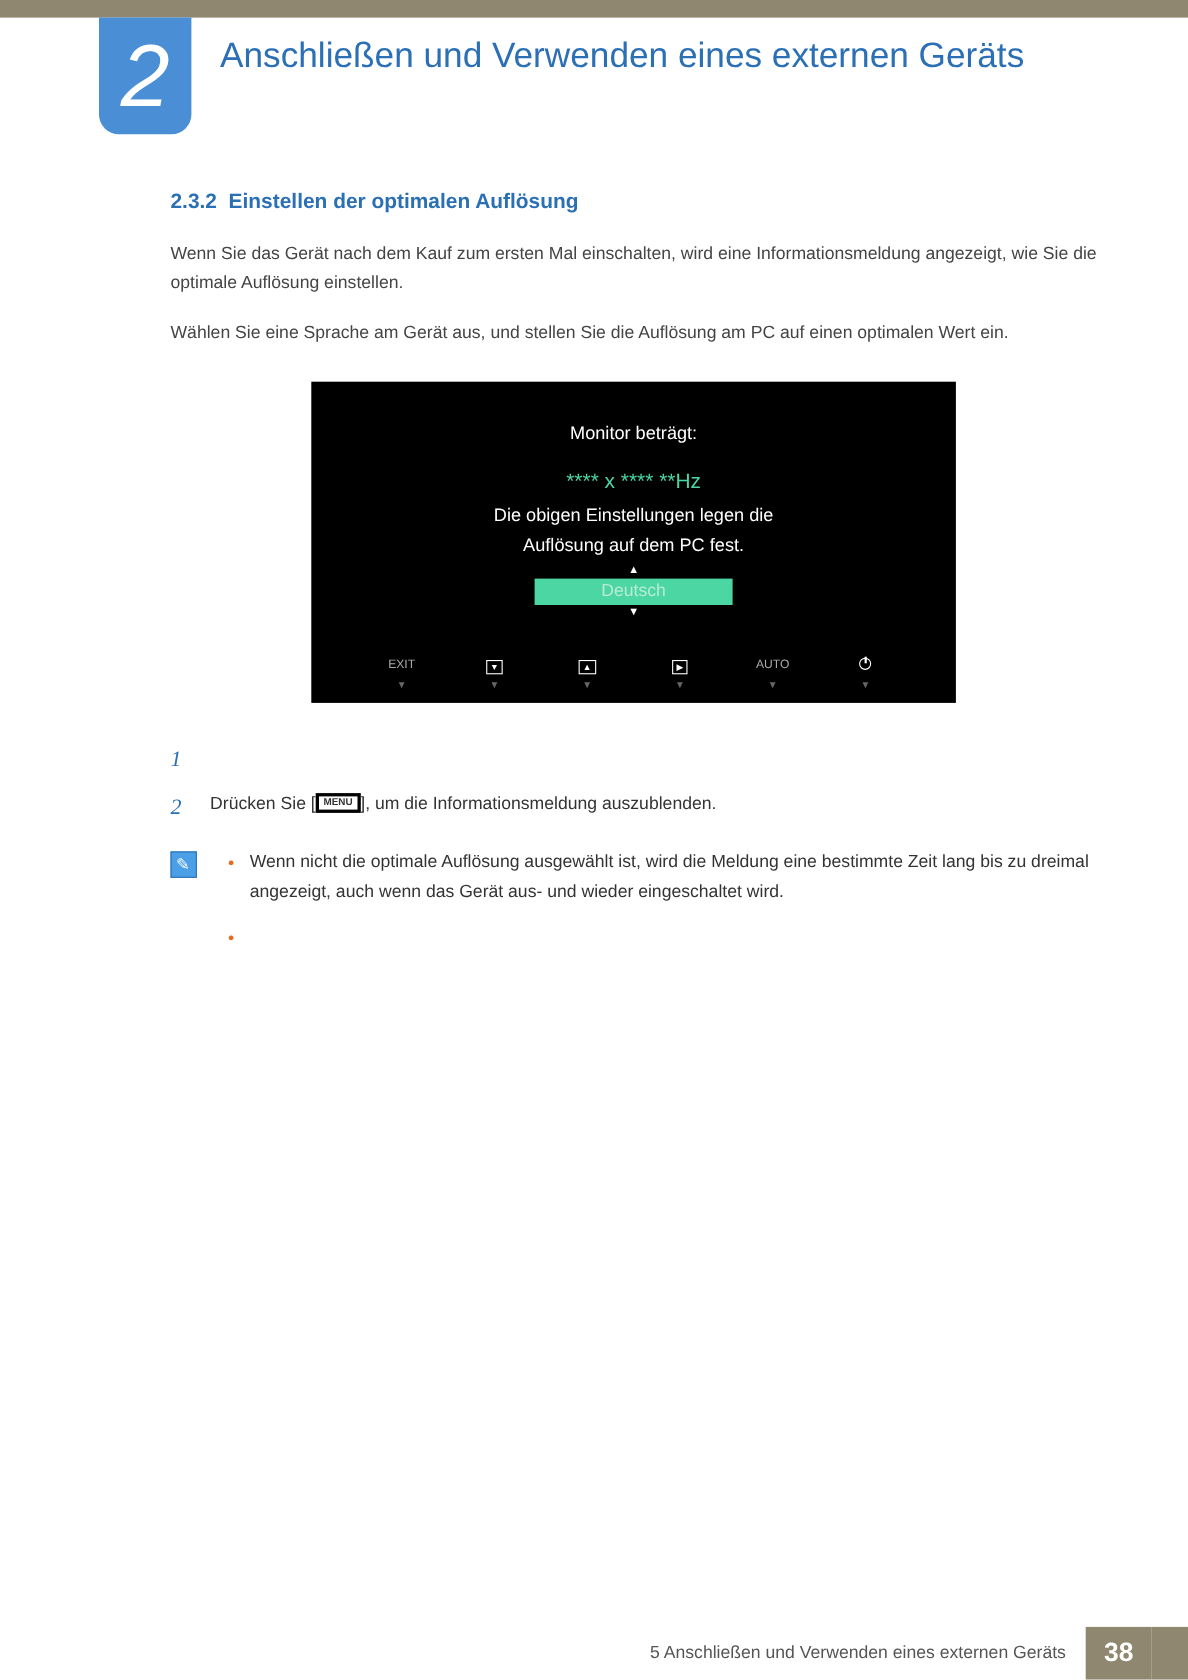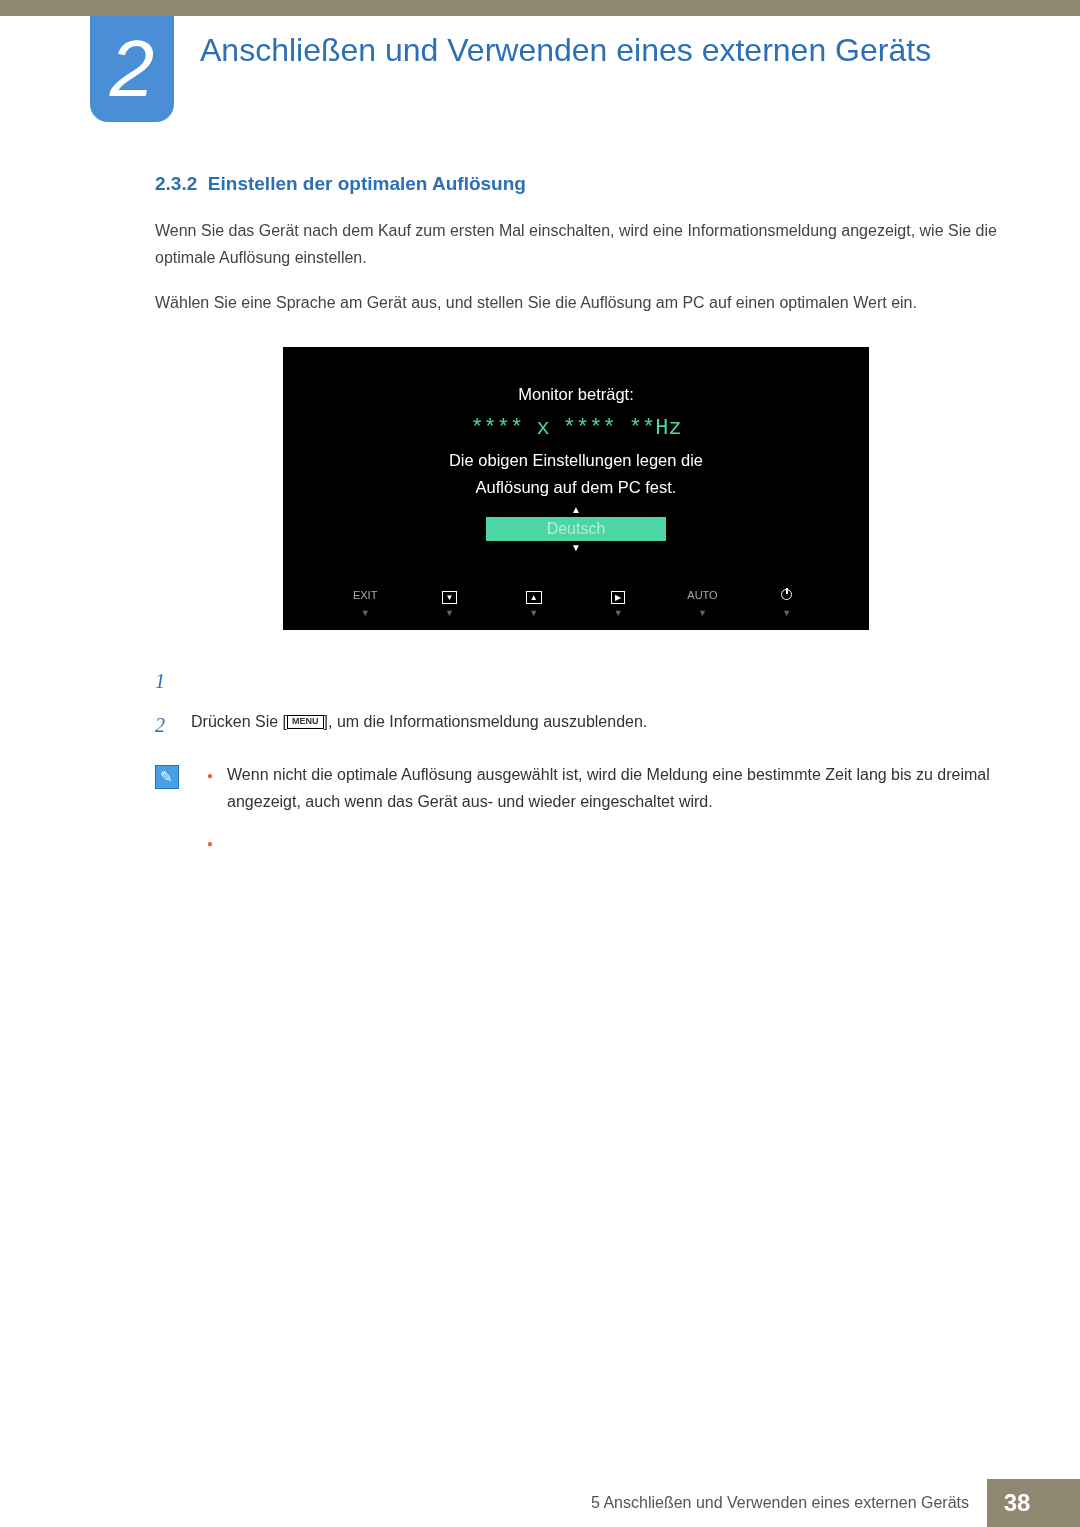--- a/index.html
+++ b/index.html
@@ -71,23 +71,22 @@
   margin: 30px auto 35px auto;
   background: #000;
   padding: 38px 30px 10px 30px;
   color: #fff;
   font-size: 16.5px;
   text-align: center;
 }
 .osd-line { margin-bottom: 8px; }
 .osd-res {
   color: #4bd6a3;
-  font-size: 22px;
-  margin: 12px 0 10px 0;
-  font-family: Liberation Mono, monospace;
+  font-size: 19px;
+  margin: 24px 0 10px 0;
 }
 .osd-lang-wrap {
   margin-top: 8px;
 }
 .osd-arrow-small {
   color: #fff;
   font-size: 10px;
   line-height: 1;
 }
 .osd-lang {
@@ -181,21 +180,21 @@
 }
 .inline-icon {
   display: inline-flex;
   align-items: center;
   vertical-align: middle;
 }
 .tri-up { display:inline-block; width:0; height:0; border-left:6px solid transparent; border-right:6px solid transparent; border-bottom:10px solid #333; vertical-align:middle; }
 .tri-down { display:inline-block; width:0; height:0; border-left:6px solid transparent; border-right:6px solid transparent; border-top:10px solid #333; vertical-align:middle; }
 .menu-btn {
   display: inline-block;
-  border: 1px solid #000000;
+  border: 3px solid #000000;
   font-size: 9px;
   font-weight: bold;
   padding: 1px 4px;
   vertical-align: middle;
   line-height: 1.1;
 }
 .rect-icon {
   display: inline-block;
   width: 16px; height: 11px;
   border: 1.5px solid #333;

